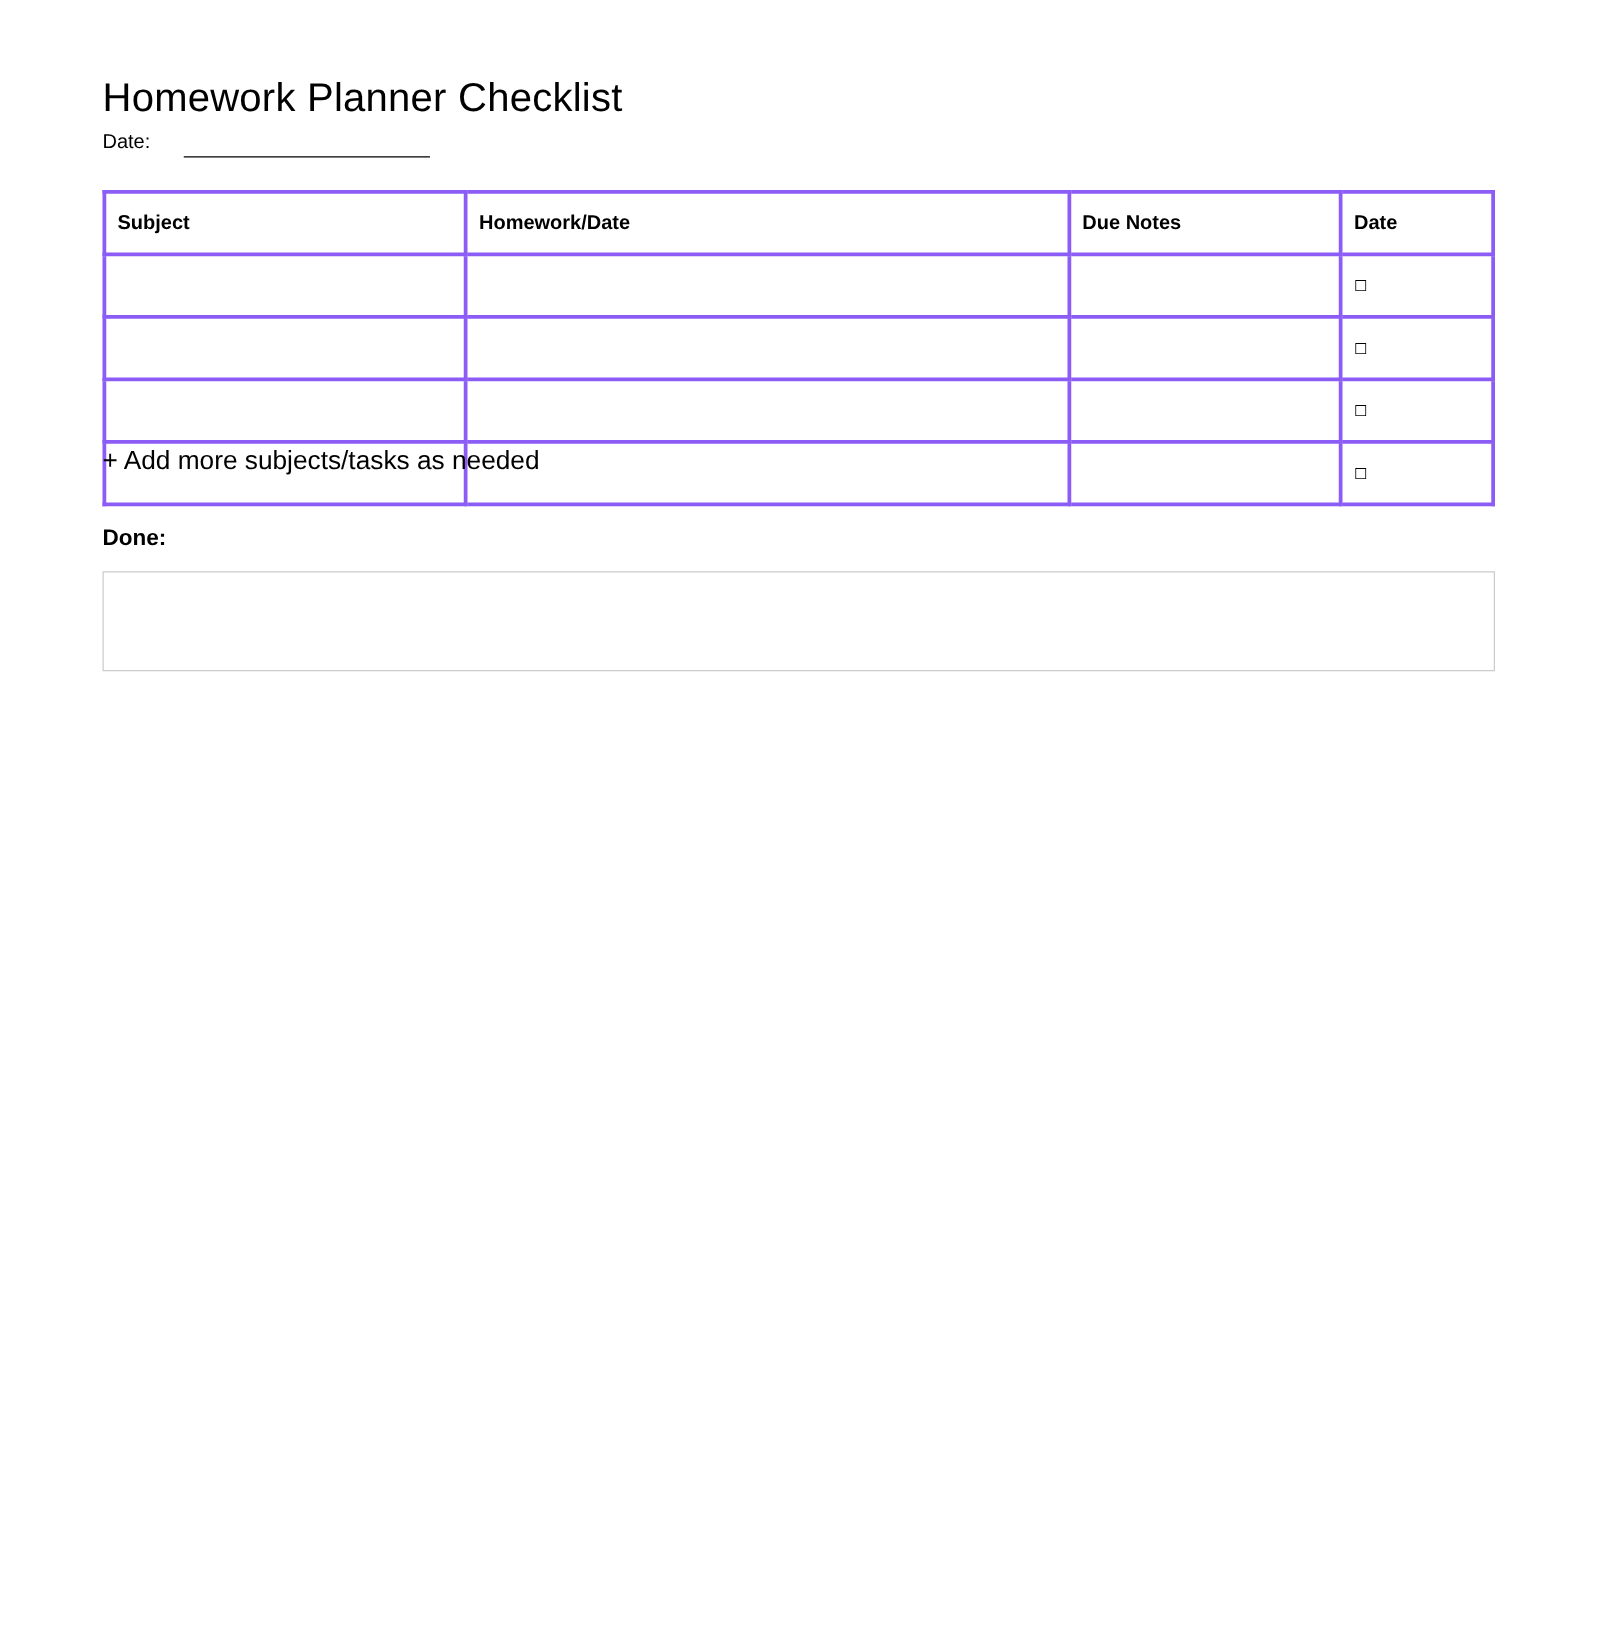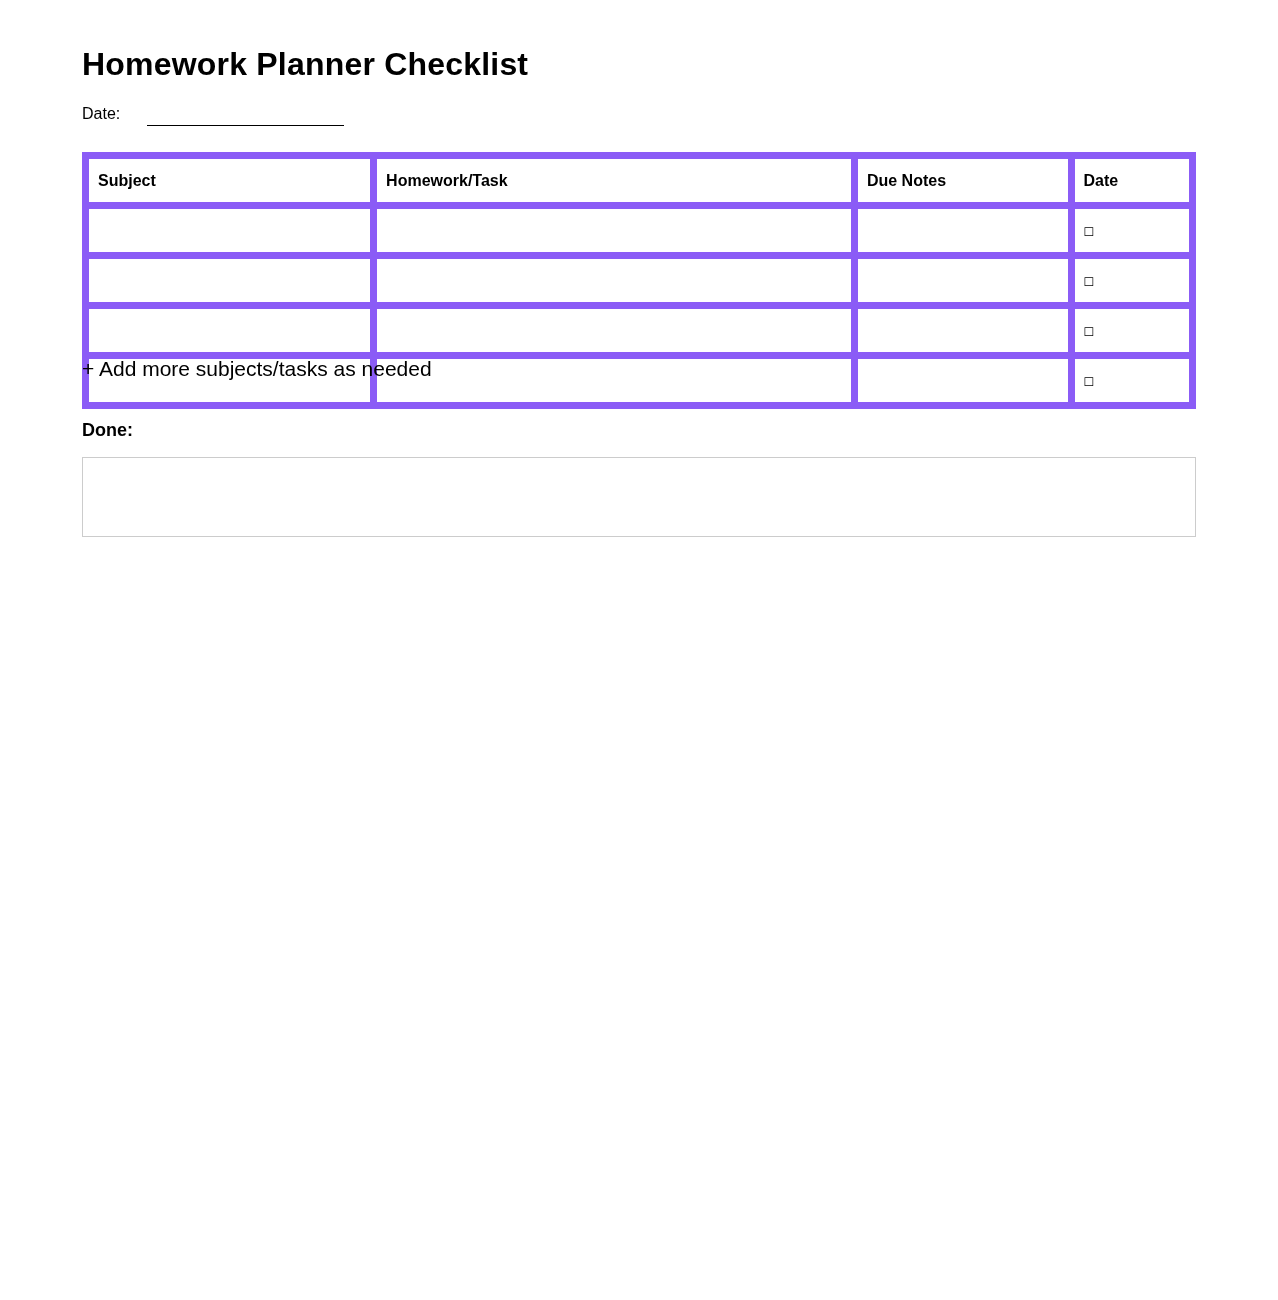--- a/index.html
+++ b/index.html
@@ -11,23 +11,23 @@
       font-family: "Liberation Sans", sans-serif;
     }
     .page {
       position: relative;
       padding: 0 82px 0 82px;
       width: 1278px;
     }
     h1.title {
       position: absolute;
       left: 82px;
-      top: 44px;
+      top: 58px;
       font-size: 32px;
-      font-weight: bold;
+      font-weight: normal;
       line-height: 40px;
       letter-spacing: 0.2px;
     }
     .date-row {
       position: absolute;
       left: 82px;
       top: 104px;
       font-size: 16px;
       line-height: 20px;
       display: flex;
@@ -43,21 +43,21 @@
     }
     table.planner {
       position: absolute;
       left: 82px;
       top: 152px;
       width: 1114px;
       border-collapse: collapse;
       font-size: 16px;
     }
     table.planner th, table.planner td {
-      border: 7px solid #8b5cf6;
+      border: 3px solid #8b5cf6;
       height: 50px;
       padding: 0 9px;
       text-align: left;
       vertical-align: middle;
     }
     table.planner th {
       font-weight: bold;
       font-size: 16px;
     }
     .col-subject { width: 290px; }
@@ -105,21 +105,21 @@
 
   <div class="date-row">
     <span class="date-label">Date:</span>
     <span class="date-line"></span>
   </div>
 
   <table class="planner">
     <thead>
       <tr>
         <th class="col-subject">Subject</th>
-        <th class="col-task">Homework/Task</th>
+        <th class="col-task">Homework/Date</th>
         <th class="col-due">Due Notes</th>
         <th class="col-done">Date</th>
       </tr>
     </thead>
     <tbody>
       <tr>
         <td></td>
         <td></td>
         <td></td>
         <td><span class="checkbox">☐</span></td>

